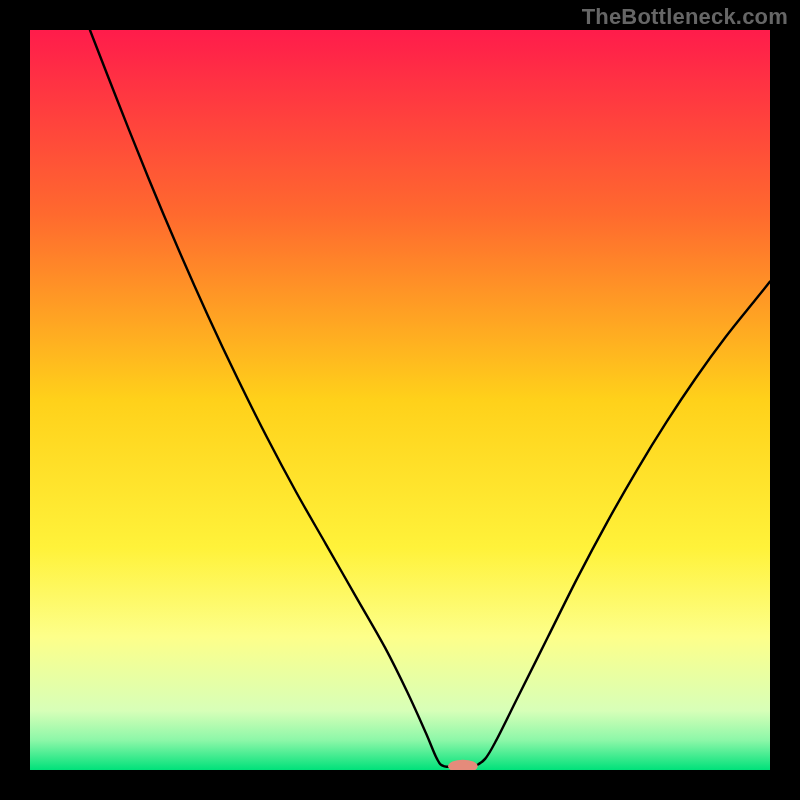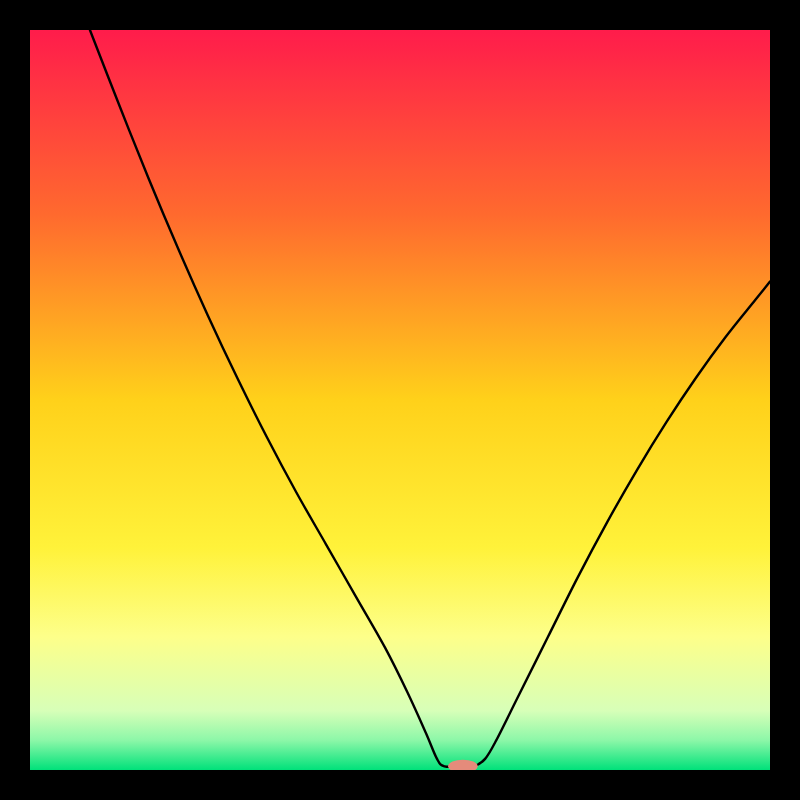--- a/index.html
+++ b/index.html
@@ -35,20 +35,21 @@
     height: 740px;
   }
   svg {
     display: block;
   }
 </style>
 </head>
 <body>
 
 <div class="frame">
+  <div class="watermark">TheBottleneck.com</div>
 
   <div class="plot">
     <svg id="chart-svg" width="740" height="740" viewBox="0 0 740 740" preserveAspectRatio="none">
       <defs>
         <linearGradient id="bg-grad" x1="0" y1="0" x2="0" y2="1">
             <stop offset="0.0%" stop-color="#ff1c4b"></stop>
             <stop offset="25.0%" stop-color="#ff6a2e"></stop>
             <stop offset="50.0%" stop-color="#ffd11a"></stop>
             <stop offset="70.0%" stop-color="#fff23a"></stop>
             <stop offset="82.0%" stop-color="#fdff8a"></stop>

